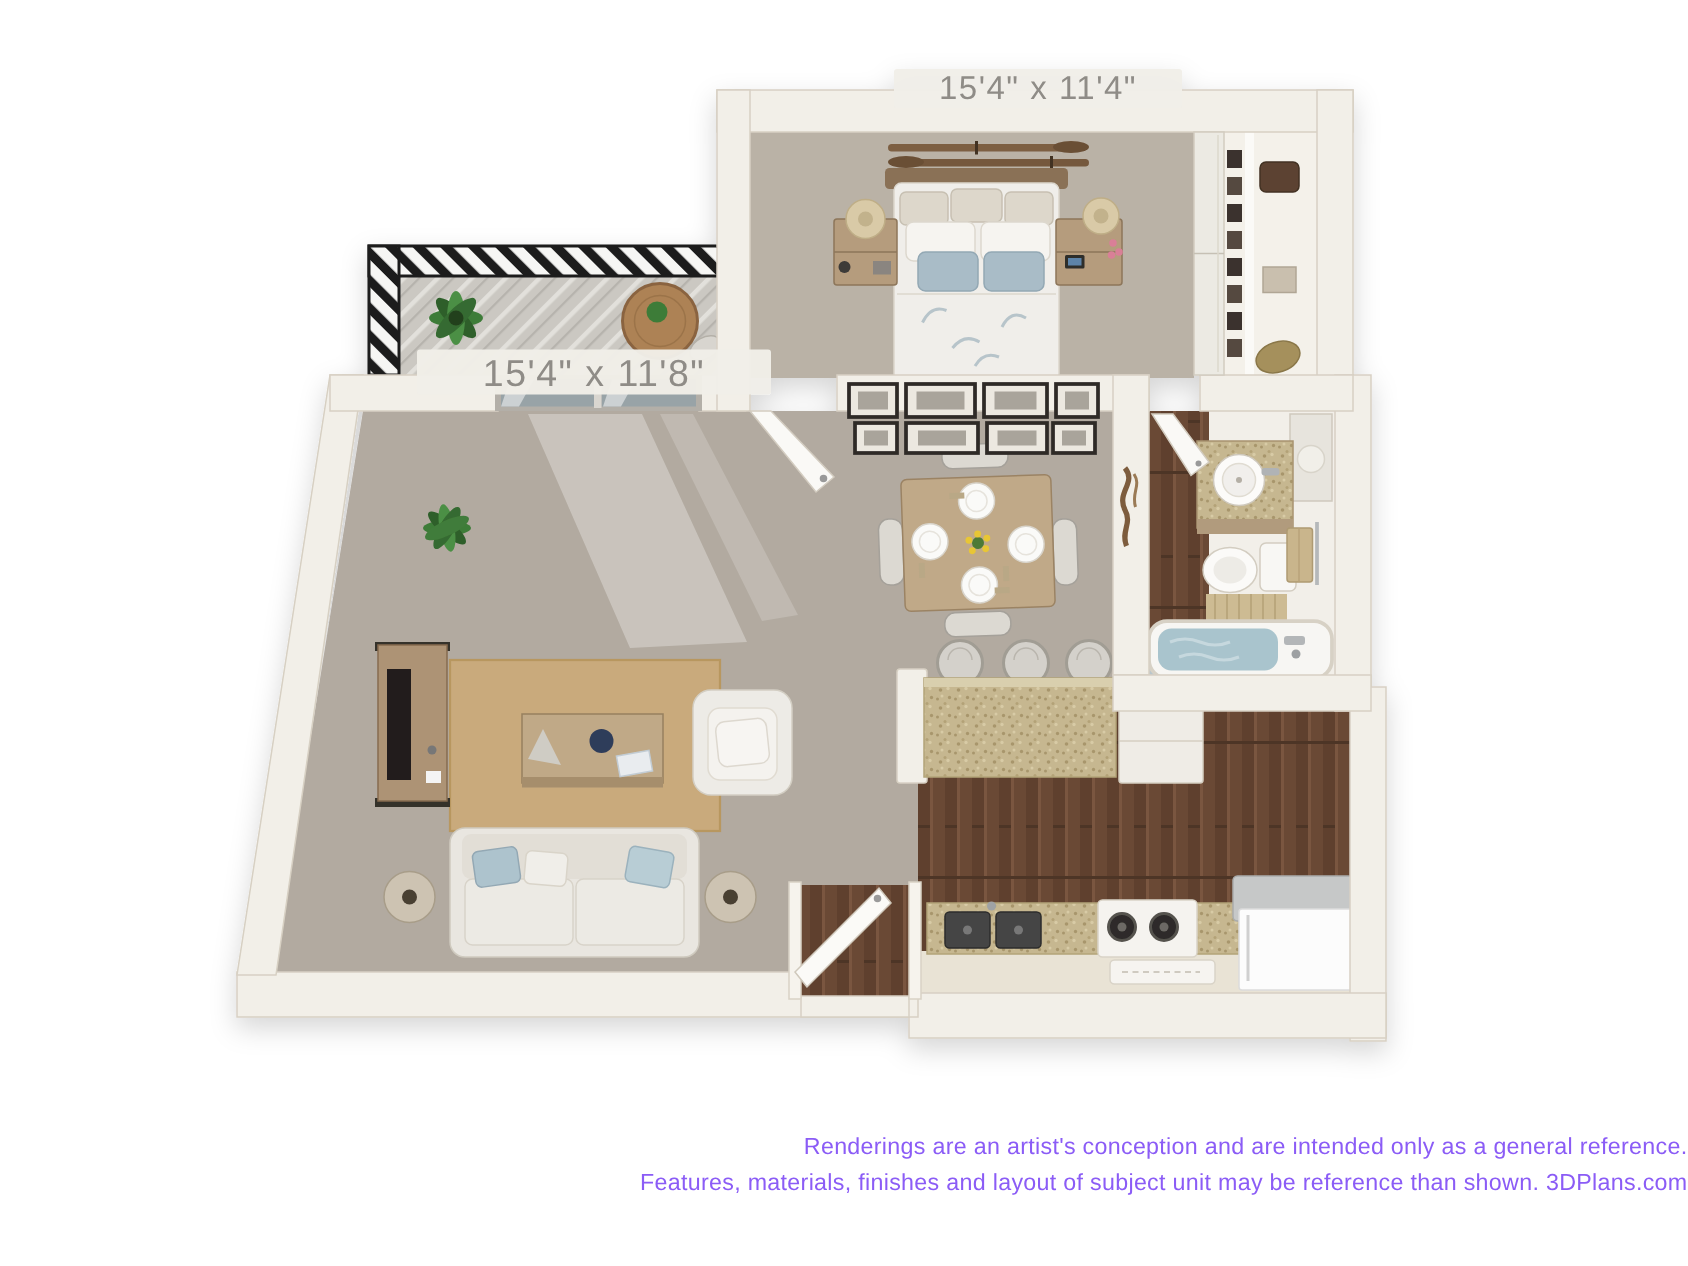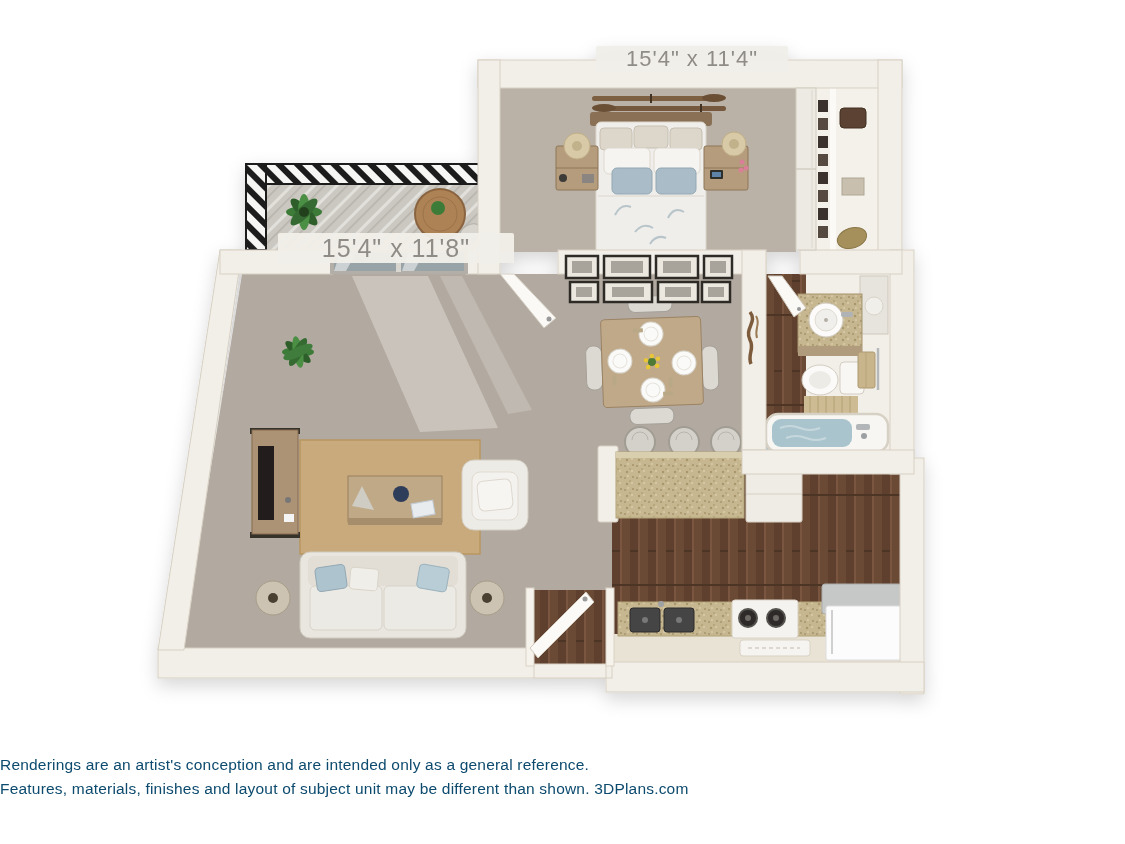--- a/index.html
+++ b/index.html
@@ -1,20 +1,20 @@
 <!DOCTYPE html>
 <html><head>
 <meta charset="utf-8">
 <style>
   html,body{margin:0;padding:0;background:#ffffff;}
   .page{position:relative;width:1125px;height:844px;background:#ffffff;overflow:hidden;
         font-family:"Liberation Sans",sans-serif;}
   .plan-svg{position:absolute;left:0;top:0;}
-  .footer{position:absolute;left:0;top:753px;width:1125px;text-align:left;
-          color:#0c4a6e;font-size:15.5px;line-height:24px;letter-spacing:.2px;}
+  .footer{position:absolute;left:0;top:753px;width:1125px;text-align:right;
+          color:#8b5cf6;font-size:15.5px;line-height:24px;letter-spacing:.2px;}
   .dim-label{fill:#8f8c87;font-family:"Liberation Sans",sans-serif;letter-spacing:1px;}
 </style>
 </head>
 <body>
 
 <div class="page">
 
 <svg class="plan-svg" width="1125" height="844" viewBox="0 0 1125 844">
   <defs>
     <filter id="planShadow" x="-5%" y="-5%" width="110%" height="110%">
@@ -399,16 +399,16 @@
     </g>
     <g>
       <rect x="278" y="233" width="236" height="30" rx="2" fill="#f1eee8" opacity="0.97"></rect>
       <text x="396" y="257" text-anchor="middle" font-size="25" class="dim-label">15'4" x 11'8"</text>
     </g>
   </g>
 </svg>
 
 <div class="footer">
   <div>Renderings are an artist's conception and are intended only as a general reference.</div>
-  <div>Features, materials, finishes and layout of subject unit may be different than shown. 3DPlans.com</div>
+  <div>Features, materials, finishes and layout of subject unit may be reference than shown. 3DPlans.com</div>
 </div>
 
 </div>
 
 </body></html>

